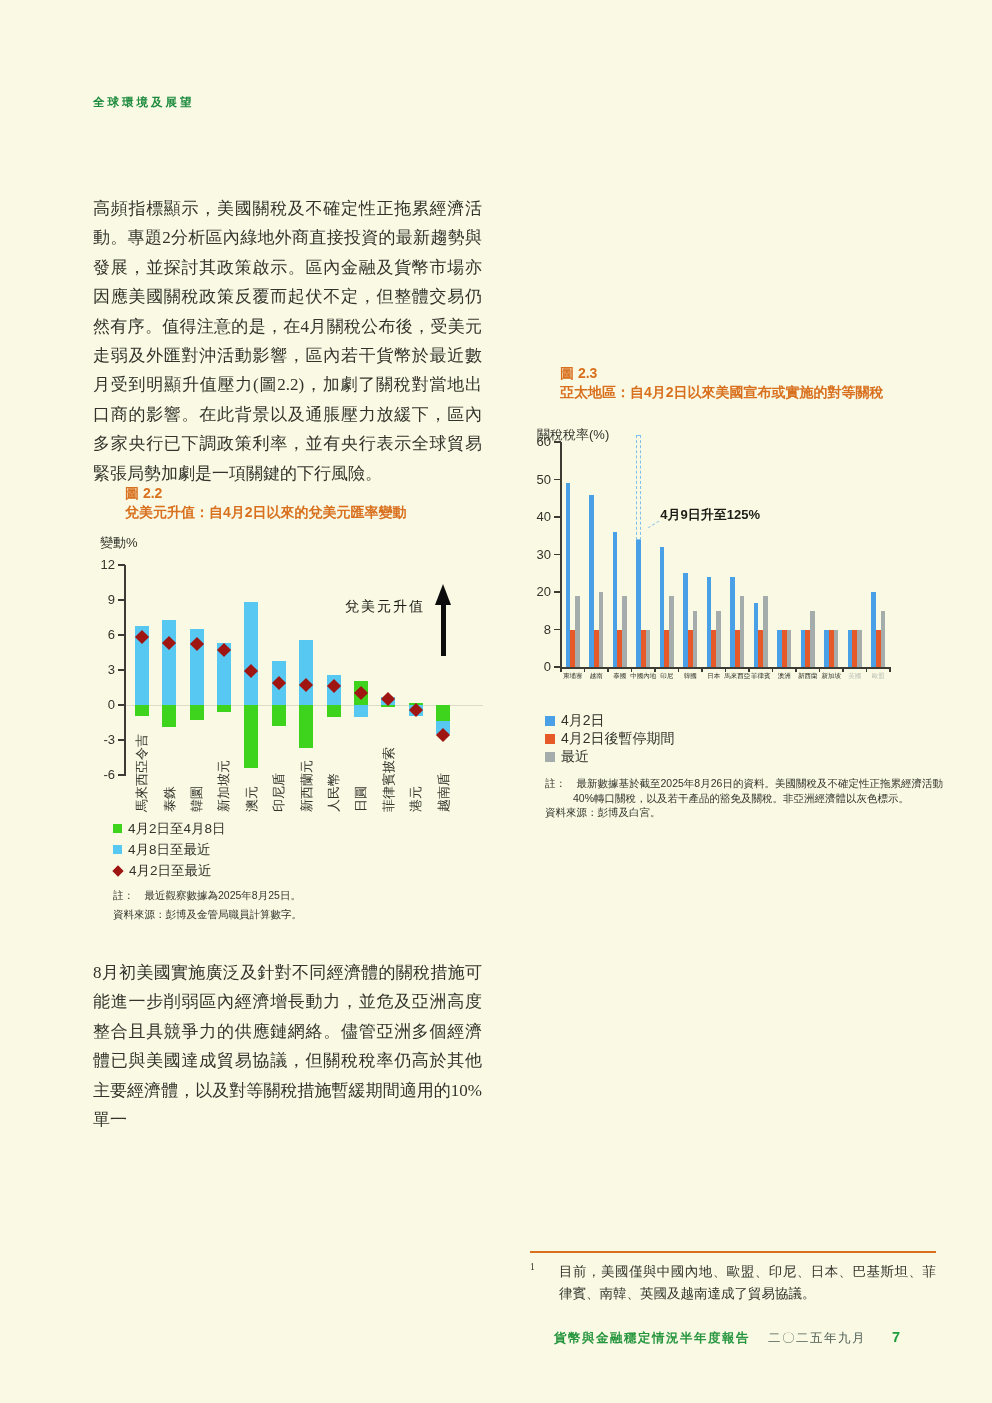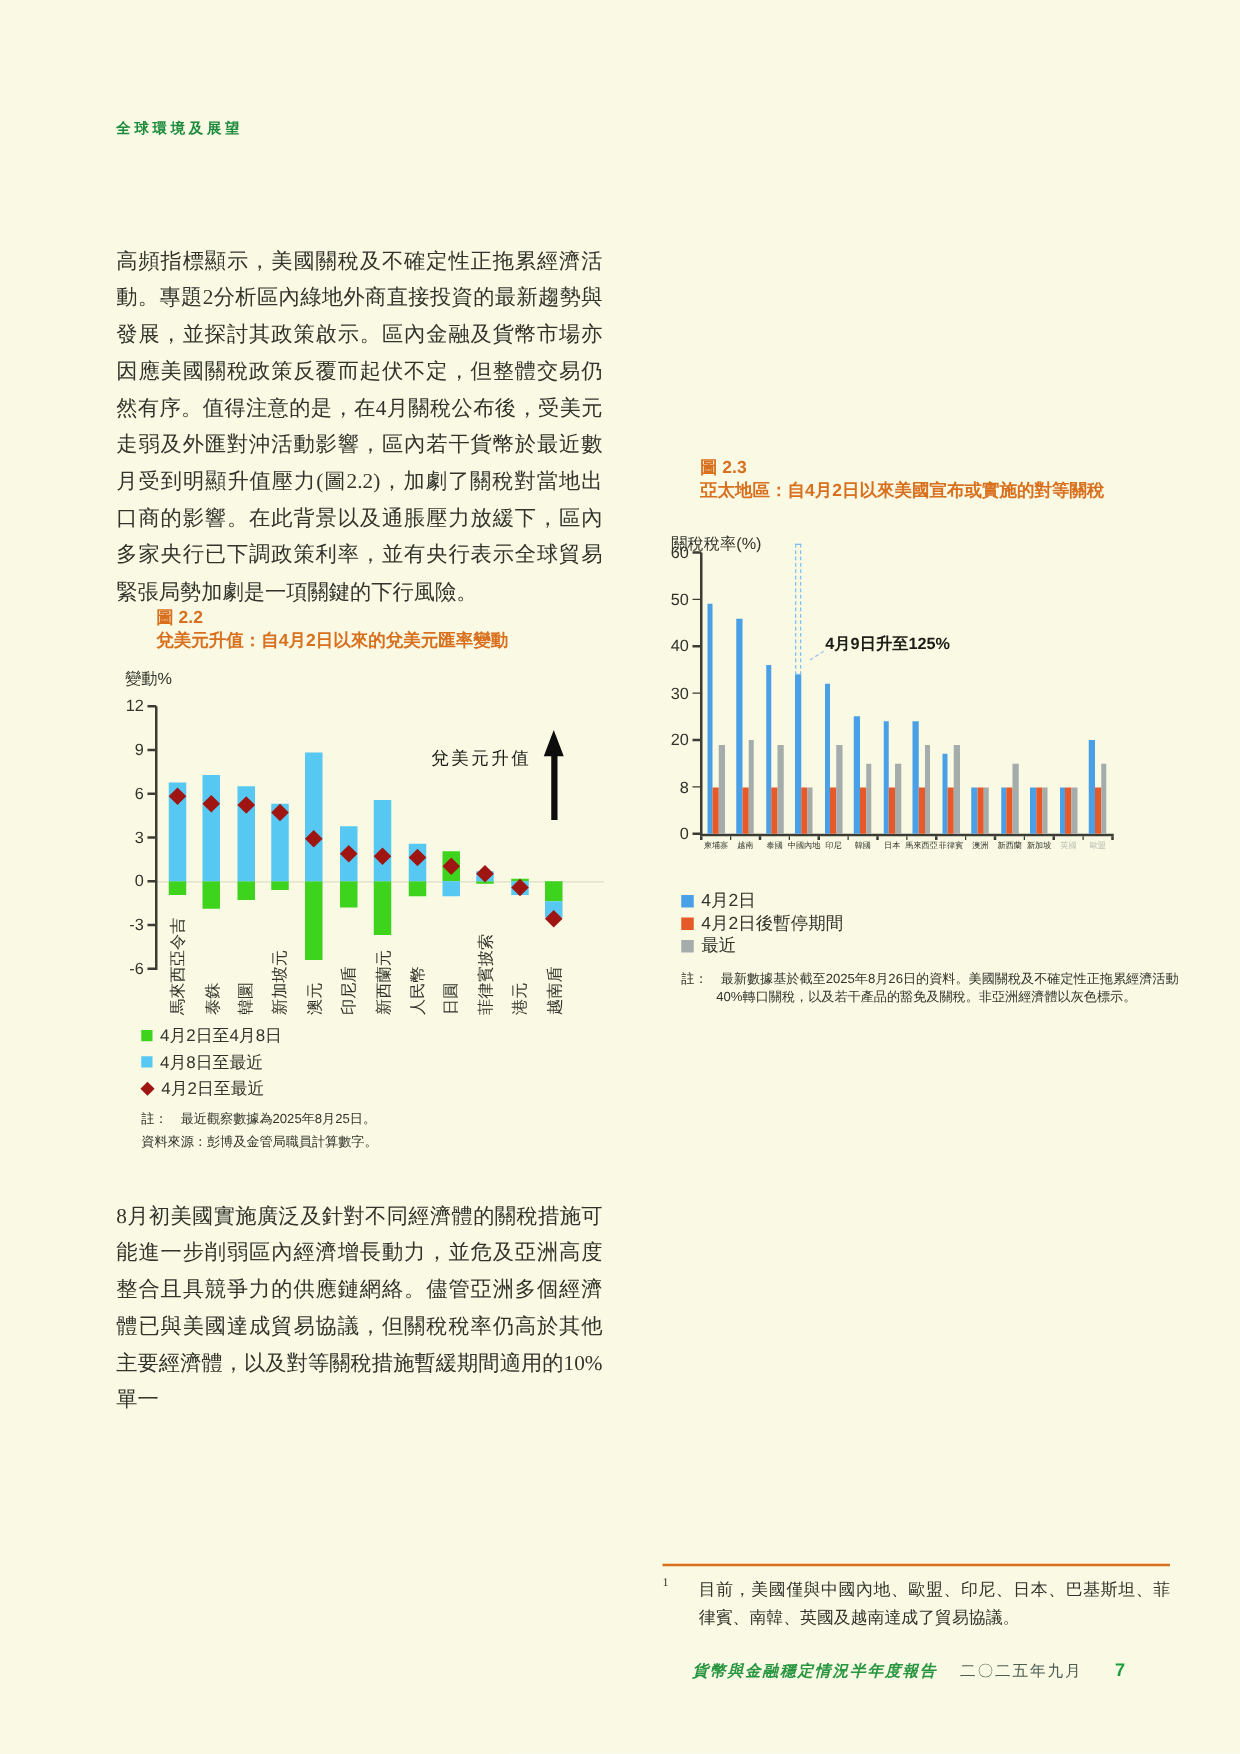--- a/index.html
+++ b/index.html
@@ -22,21 +22,21 @@
   .annot23{font-size:13px;color:#1c1c16;font-weight:600;white-space:nowrap;}
   .arr22-head{position:absolute;left:0;top:0;width:0;height:0;
               border-left:8px solid transparent;border-right:8px solid transparent;
               border-bottom:21px solid #0d0d0d;}
   .arr22-shaft{position:absolute;left:5.5px;top:20px;width:5px;height:52px;background:#0d0d0d;}
   .footnote-rule{border-top:2px solid #d9701e;width:406px;margin-bottom:8px;}
   .footnote-body{display:flex;width:406px;}
   .footnote-marker{flex:none;width:29px;font-size:9.5px;padding-top:1px;}
   .footnote-text{font-size:13.5px;line-height:21.5px;text-align:justify;width:377px;}
   .footer{display:flex;align-items:baseline;font-family:"Liberation Sans","DejaVu Sans",sans-serif;}
-  .f-report{font-size:12.5px;font-weight:bold;color:#27963f;letter-spacing:1.5px;font-style:italic;}
+  .f-report{font-size:12.5px;font-weight:bold;color:#27963f;letter-spacing:1.5px;}
   .f-date{font-size:12.5px;color:#4d5d52;letter-spacing:1.5px;margin-left:18px;}
   .f-page{font-size:14.5px;font-weight:bold;color:#1d9e3c;margin-left:26px;}
 </style>
 </head>
 <body>
 
 <div class="page">
 
   <div class="abs header">全球環境及展望</div>
 
@@ -246,20 +246,21 @@
           <span>4月2日後暫停期間</span>
         </div>
         <div class="legend-row" style="position: relative; display: flex; align-items: center; height: 18px; font: 14px &quot;Liberation Sans&quot;, &quot;DejaVu Sans&quot;, sans-serif; color: rgb(51, 51, 43);">
           <div style="position: relative; width: 10px; height: 10px; background: rgb(165, 172, 172); margin: 0px 6px 0px 0px; flex: 0 0 auto;"></div>
           <span>最近</span>
         </div>
       </div>
     <div class="abs" style="left:21px;top:414px;" id="notes23">
         <div class="note-line" style="position: relative; padding-left: 0px; font: 10.5px / 14.5px &quot;Liberation Sans&quot;, &quot;DejaVu Sans&quot;, sans-serif; white-space: nowrap;">註：　最新數據基於截至2025年8月26日的資料。美國關稅及不確定性正拖累經濟活動</div>
         <div class="note-line" style="position: relative; padding-left: 28px; font: 10.5px / 14.5px &quot;Liberation Sans&quot;, &quot;DejaVu Sans&quot;, sans-serif; white-space: nowrap;">40%轉口關稅，以及若干產品的豁免及關稅。非亞洲經濟體以灰色標示。</div>
+        <div class="note-line" style="position: relative; padding-left: 0px; font: 10.5px / 14.5px &quot;Liberation Sans&quot;, &quot;DejaVu Sans&quot;, sans-serif; white-space: nowrap;">資料來源：彭博及白宮。</div>
       </div>
   </div>
 
   <div class="abs" style="left:530px;top:1251px;">
     <div class="footnote-rule"></div>
     <div class="footnote-body">
       <div class="footnote-marker">1</div>
       <div class="footnote-text">目前，美國僅與中國內地、歐盟、印尼、日本、巴基斯坦、菲律賓、南韓、英國及越南達成了貿易協議。</div>
     </div>
   </div>

